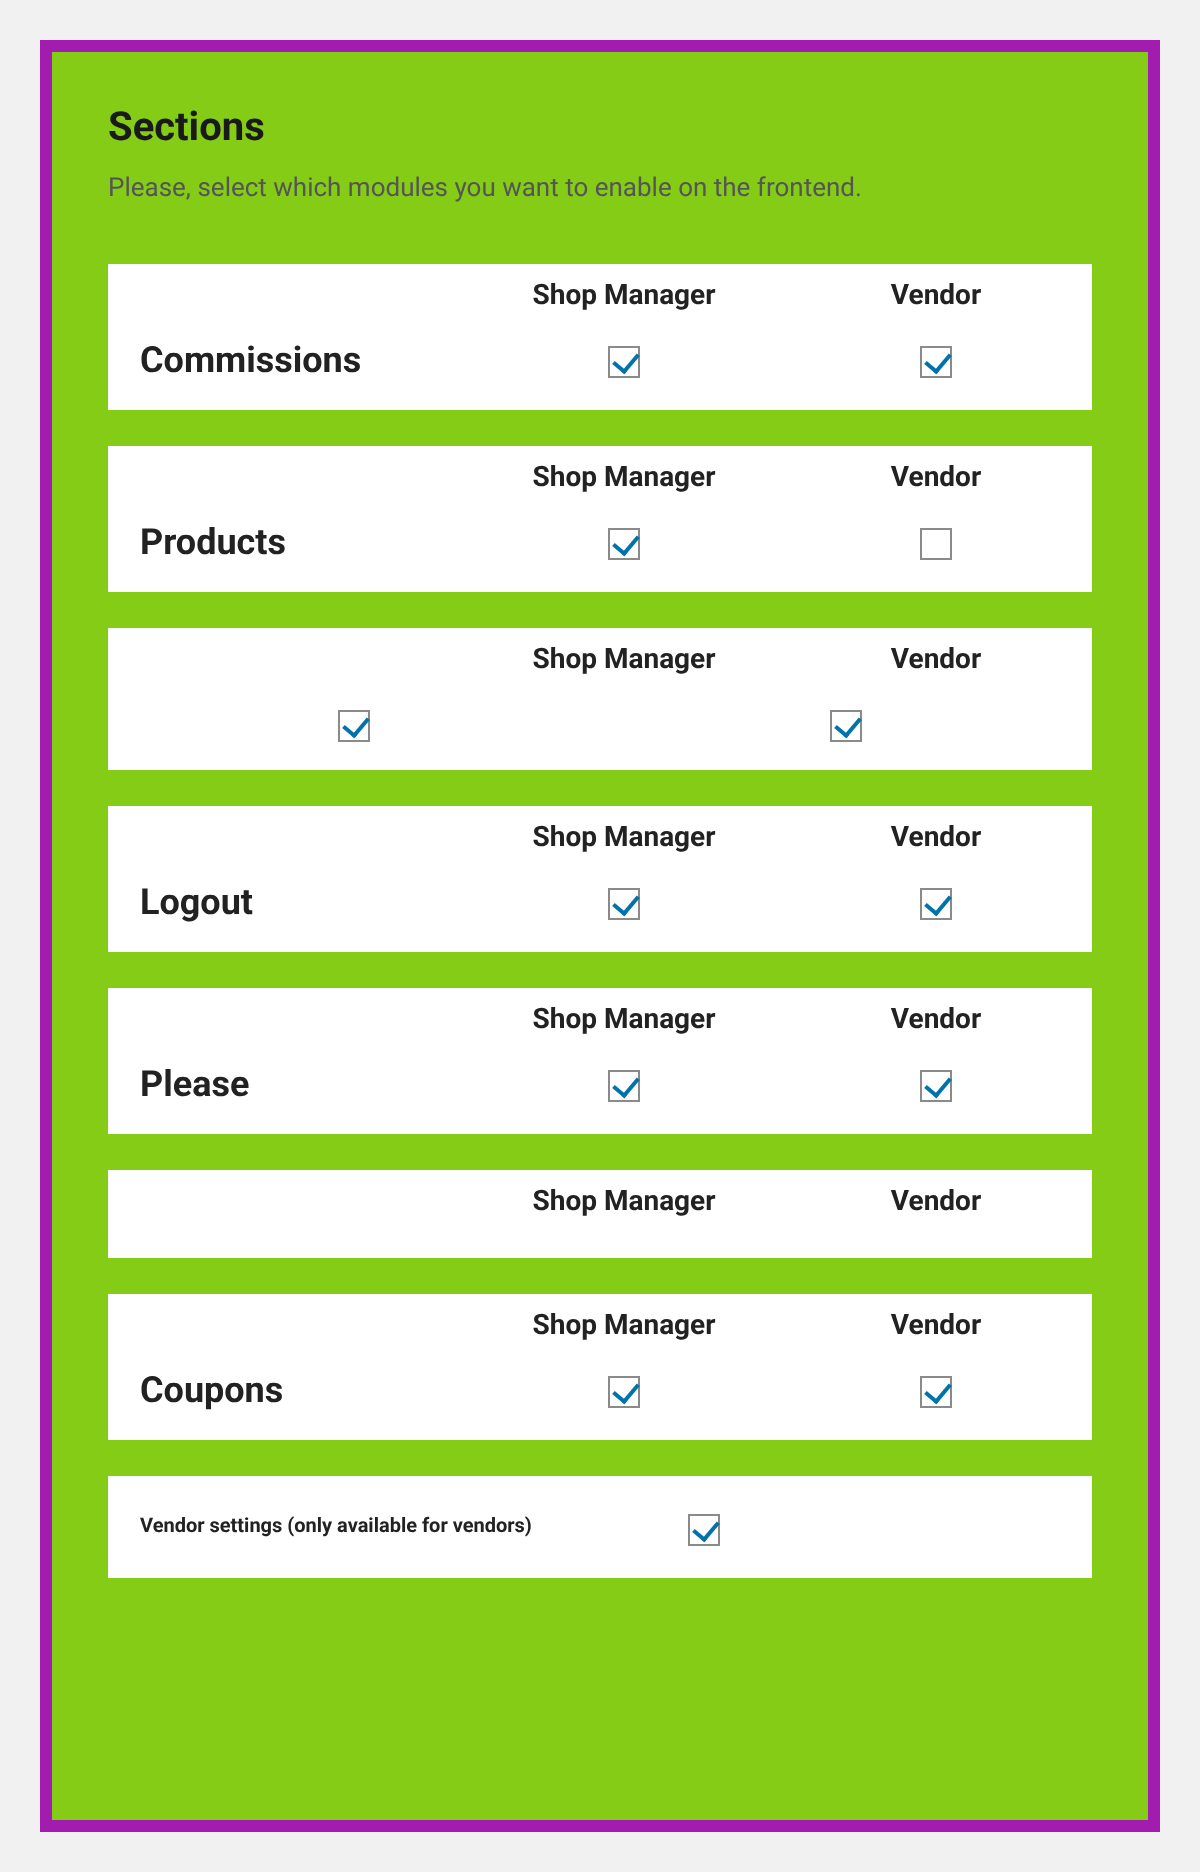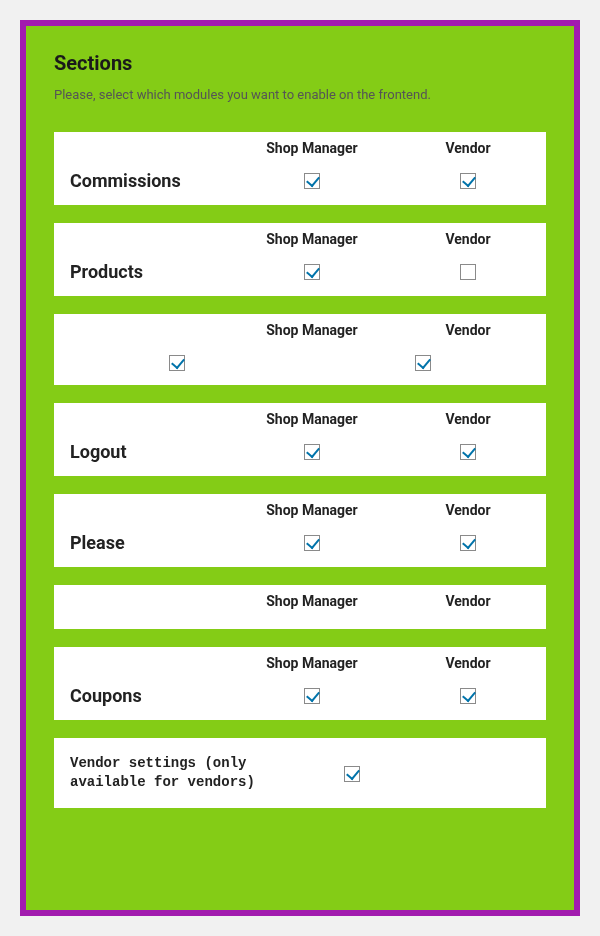--- a/index.html
+++ b/index.html
@@ -81,25 +81,24 @@
     
     .single-block {
       background: #fff;
       padding: 16px 0;
       display: flex;
       align-items: center;
     }
     .single-label {
       width: 260px;
       padding-left: 16px;
-      font-size: 14px;
+      font-size: 10px;
       font-weight: 700;
       color: #222;
       line-height: 1.35;
-      font-family: Liberation Mono, monospace;
     }
     .single-check {
       text-align: left;
       padding-left: 30px;
     }
   </style>
 </head>
 <body>
 
 <div class="panel">

